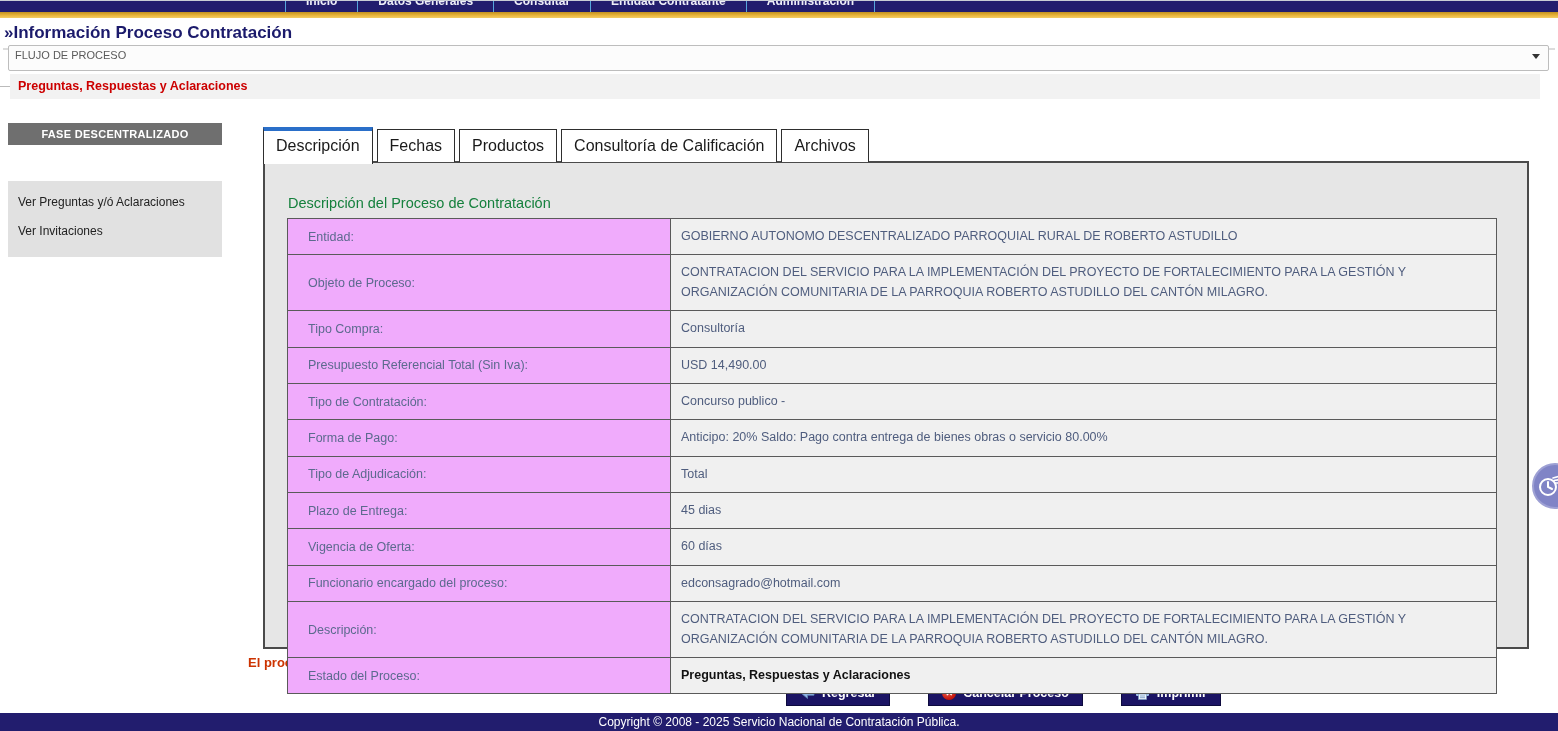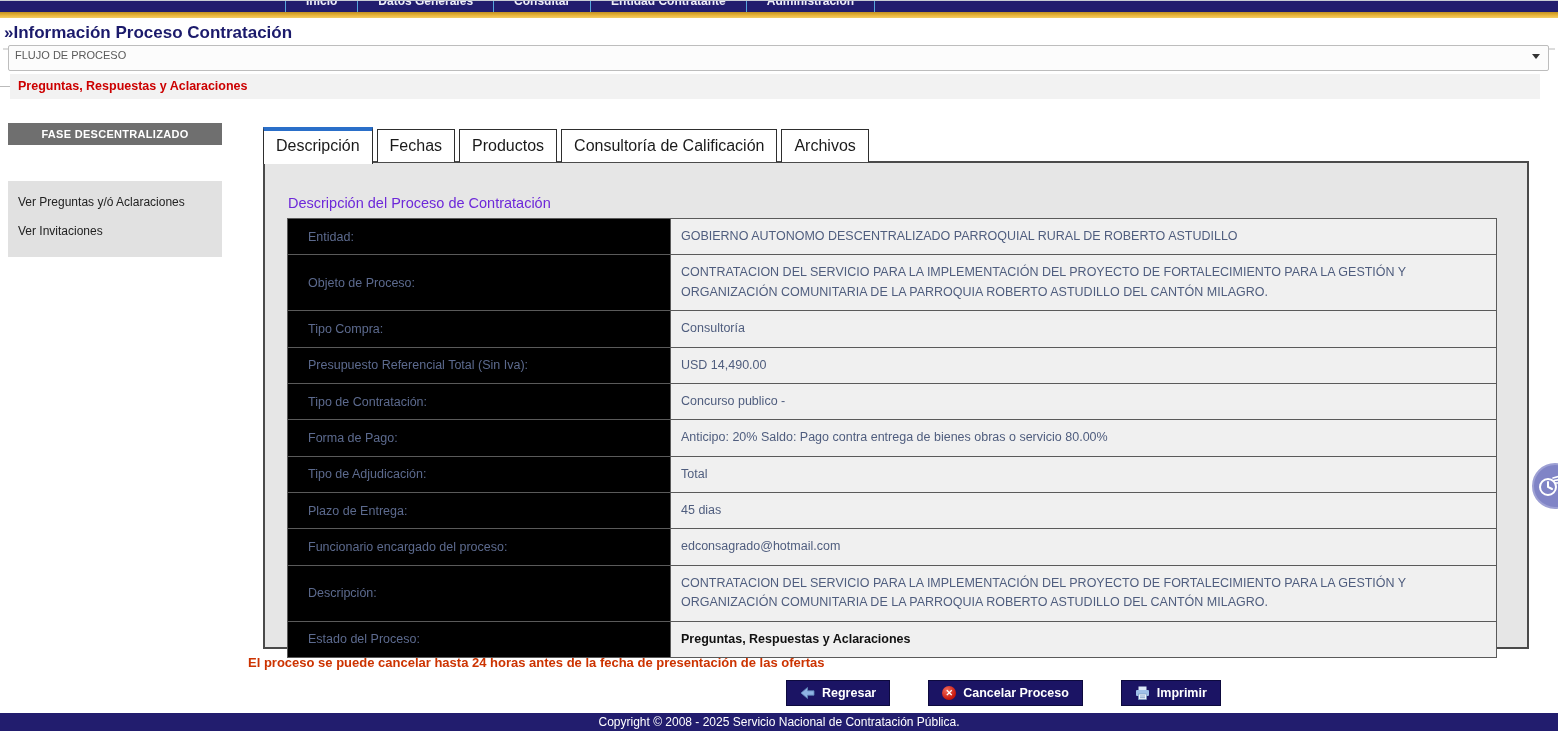--- a/index.html
+++ b/index.html
@@ -38,24 +38,24 @@
   .sidebar-item { padding:8px 10px 7px 10px; font-size:12px; color:#222222; cursor:pointer; }
   
   .tabs { position:absolute; top:128px; left:263px; height:34px; display:flex; align-items:flex-end; z-index:3; }
   .tab { background:#ffffff; border:1px solid #2e2e2e; border-bottom:none; margin-right:4px;
     padding:7px 12px; font-size:16px; color:#1a1a1a; cursor:pointer; white-space:nowrap; }
   .tab.active { border-top:4px solid #2a6fc9; padding-top:6px; padding-bottom:9px;
     margin-bottom:-2px; position:relative; z-index:4; font-weight:normal; }
   
   .panel { position:absolute; top:161px; left:263px; width:1266px; height:488px;
     background:#e6e6e6; border:2px solid #4a4a4a; z-index:1; }
-  .panel-heading { margin:32px 0 7px 23px; color:#6d28d9; font-size:14.5px; }
+  .panel-heading { margin:32px 0 7px 23px; color:#15803d; font-size:14.5px; }
   .info-table { margin-left:22px; width:1210px; border-collapse:collapse; table-layout:fixed; }
   .info-table td { border:1px solid #5a5a5a; vertical-align:middle; }
-  .label-cell { width:383px; background:#000000; color:#5c6a8e; font-size:12.5px; padding:8px 6px 8px 20px; }
+  .label-cell { width:383px; background:#f0abfc; color:#5c6a8e; font-size:12.5px; padding:8px 6px 8px 20px; }
   .value-cell { background:#f0f0f0; color:#4f5d7e; font-size:12.5px; padding:8px 10px; line-height:1.55; }
   .value-cell.bold { color:#111111; font-weight:bold; }
   
   .warning { position:absolute; top:655px; left:248px; color:#cc3300; font-weight:bold; font-size:13px; }
   .actions { position:absolute; top:680px; left:786px; display:flex; gap:38px; }
   .action-btn { display:flex; align-items:center; gap:7px; height:26px; padding:0 13px;
     background:#1b1464; border:1px solid #0d0a3e; color:#ffffff; font-weight:bold;
     font-size:12.5px; font-family:"Liberation Sans", sans-serif; cursor:pointer; }
   .action-btn .icon { display:inline-flex; align-items:center; justify-content:center; }
   .cancel-circle { width:14px; height:14px; border-radius:50%;
@@ -143,20 +143,24 @@
             <td class="label-cell">Forma de Pago:</td>
             <td class="value-cell">Anticipo: 20% Saldo: Pago contra entrega de bienes obras o servicio 80.00%</td>
           </tr>
           <tr>
             <td class="label-cell">Tipo de Adjudicación:</td>
             <td class="value-cell">Total</td>
           </tr>
           <tr>
             <td class="label-cell">Plazo de Entrega:</td>
             <td class="value-cell">45 dias</td>
+          </tr>
+          <tr>
+            <td class="label-cell">Vigencia de Oferta:</td>
+            <td class="value-cell">60 días</td>
           </tr>
           <tr>
             <td class="label-cell">Funcionario encargado del proceso:</td>
             <td class="value-cell">edconsagrado@hotmail.com</td>
           </tr>
           <tr>
             <td class="label-cell">Descripción:</td>
             <td class="value-cell">CONTRATACION DEL SERVICIO PARA LA IMPLEMENTACIÓN DEL PROYECTO DE FORTALECIMIENTO PARA LA GESTIÓN Y ORGANIZACIÓN COMUNITARIA DE LA PARROQUIA ROBERTO ASTUDILLO DEL CANTÓN MILAGRO.</td>
           </tr>
           <tr>

